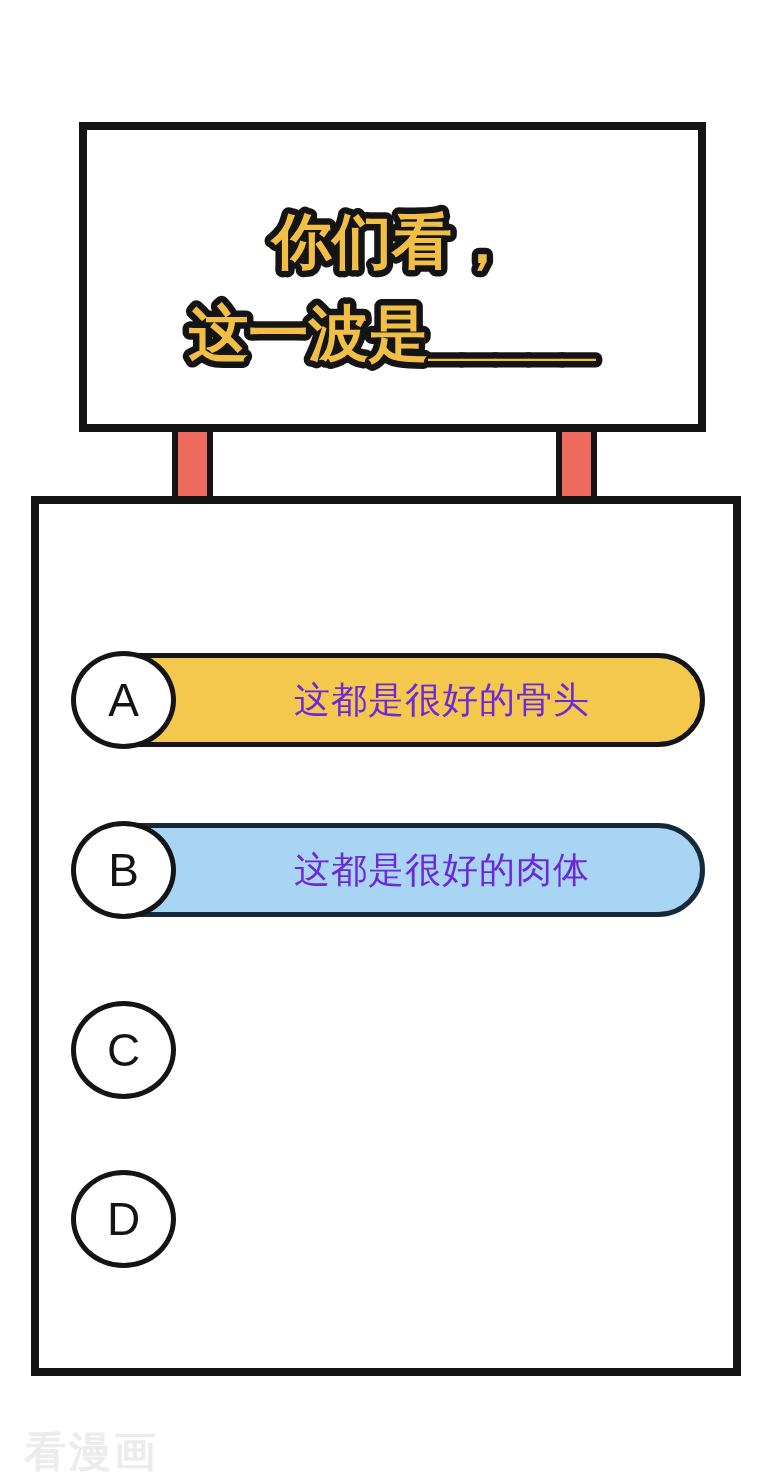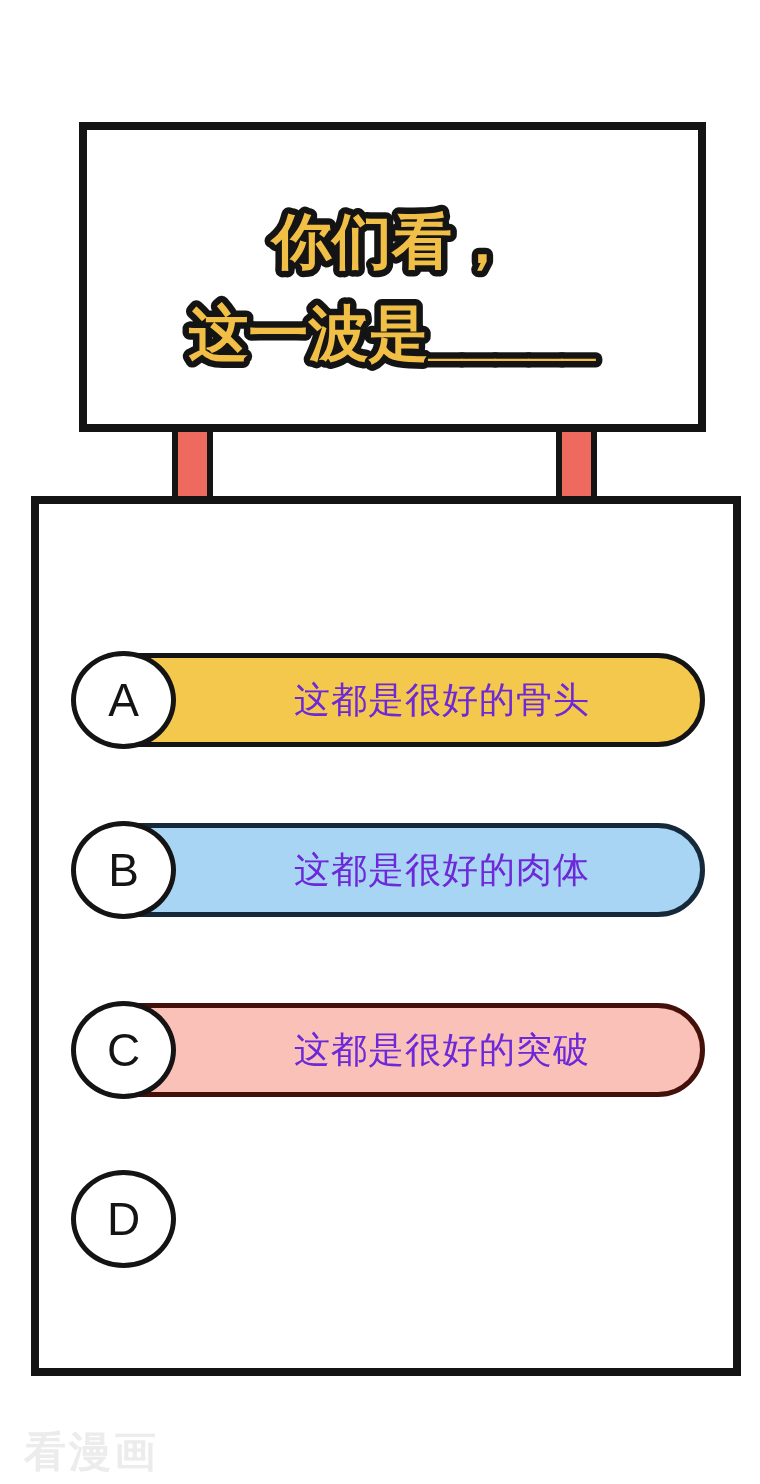--- a/index.html
+++ b/index.html
@@ -168,23 +168,20 @@
     <div class="option-row row-b">
       <div class="option-pill" style="background-color: rgb(168, 213, 244); border-color: rgb(21, 41, 58);">
         <span class="option-label">这都是很好的肉体</span>
       </div>
       <div class="option-badge">
         <span>B</span>
       </div>
     </div>
 
     <div class="option-row row-c">
-      <div class="option-pill" style="background-color: rgb(249, 193, 183); border-color: rgb(67, 17, 9);">
-        <span class="option-label">这都是很好的突破</span>
-      </div>
       <div class="option-badge">
         <span>C</span>
       </div>
     </div>
 
     <div class="option-row row-d">
       <div class="option-badge">
         <span>D</span>
       </div>
     </div>

